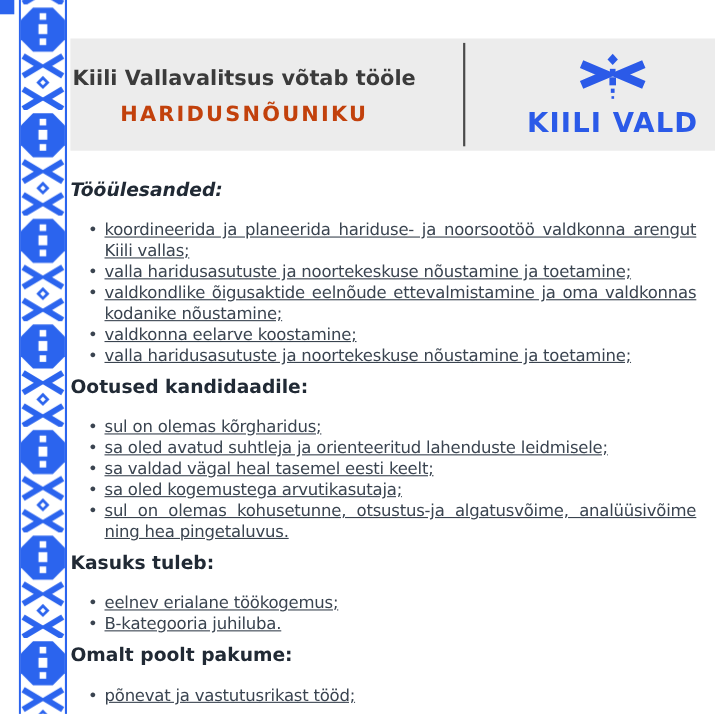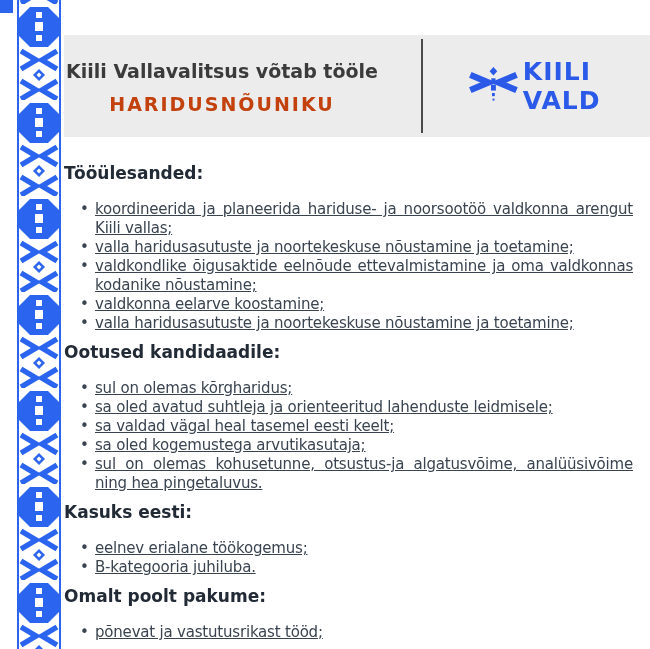--- a/index.html
+++ b/index.html
@@ -19,28 +19,28 @@
   
   main{margin-left:64px;}
   .band{
     margin-top:35px;height:102px;background:#ececec;
     display:flex;align-items:center;gap:41px;
   }
   .titles{flex:1;text-align:center;padding-top:2px;}
   .t1{font-size:19px;font-weight:bold;color:#3b3b3b;margin-bottom:11px;}
   .t2{font-size:19px;font-weight:bold;letter-spacing:2px;color:#c2410c;}
   .divider{width:2px;height:94px;background:#4a4a4a;}
-  .logo{width:186px;display:flex;align-items:center;}
+  .logo{width:186px;display:flex;flex-direction:column;align-items:center;}
   .logo svg{display:block;}
   .logo-text{font-size:25px;font-weight:bold;letter-spacing:1px;color:#2b5ae8;margin-top:0px;}
 
   
   .content{padding-right:17px;}
   h2{font-size:17px;font-weight:bold;color:#212a35;margin:9px 0 0;line-height:20px;}
-  section.first h2{margin-top:26px;}
+  section.first h2{margin-top:26px;font-style:italic;}
   ul{margin:17px 0 0;padding:0 0 0 31px;list-style:none;}
   li{
     font-size:15px;line-height:19px;letter-spacing:-0.2px;color:#3a4450;
     text-align:justify;position:relative;text-decoration:underline;
   }
   li::before{content:"\2022";position:absolute;left:-15px;color:#3a4450;}
 </style>
 </head>
 <body>
 
@@ -110,21 +110,21 @@
         <ul>
             <li>sul on olemas kõrgharidus;</li>
             <li>sa oled avatud suhtleja ja orienteeritud lahenduste leidmisele;</li>
             <li>sa valdad vägal heal tasemel eesti keelt;</li>
             <li>sa oled kogemustega arvutikasutaja;</li>
             <li>sul on olemas kohusetunne, otsustus-ja algatusvõime, analüüsivõime ning hea pingetaluvus.</li>
           </ul>
       </section>
 
       <section>
-        <h2>Kasuks eesti:</h2>
+        <h2>Kasuks tuleb:</h2>
         <ul>
             <li>eelnev erialane töökogemus;</li>
             <li>B-kategooria juhiluba.</li>
           </ul>
       </section>
 
       <section>
         <h2>Omalt poolt pakume:</h2>
         <ul>
             <li>põnevat ja vastutusrikast tööd;</li>

